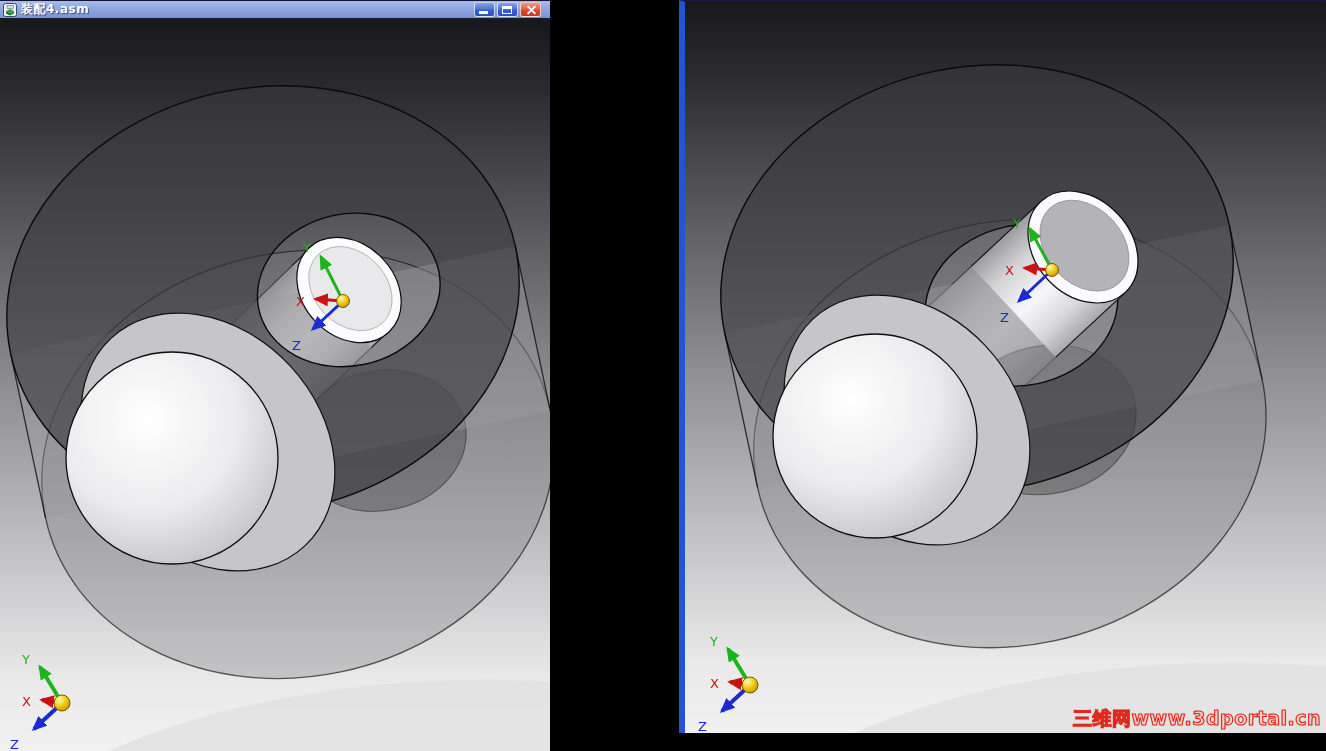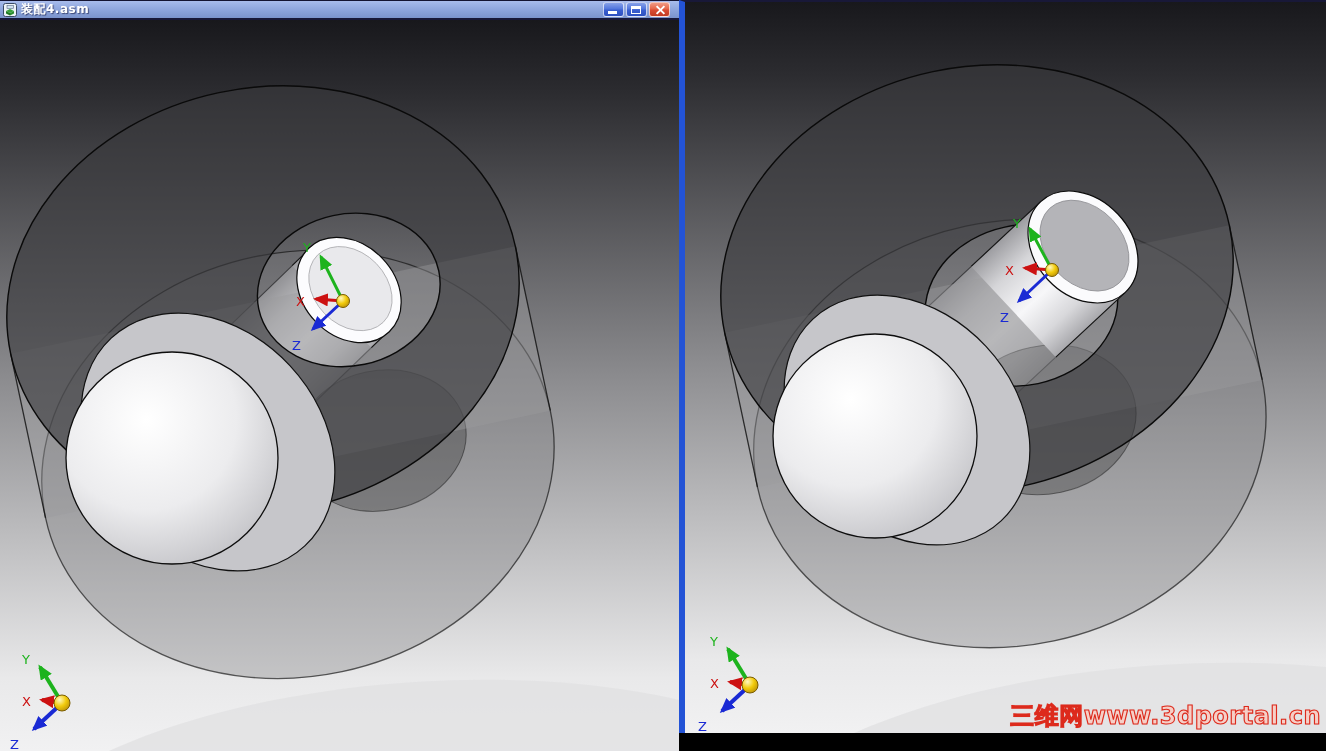--- a/index.html
+++ b/index.html
@@ -1,19 +1,19 @@
 <!DOCTYPE html>
 <html><head>
 <meta charset="utf-8">
 <style>
   html,body{margin:0;padding:0;background:#000;}
   #screen{position:relative;width:1326px;height:751px;overflow:hidden;
           font-family:"DejaVu Sans","Liberation Sans",sans-serif;}
   .win{position:absolute;top:0;height:751px;}
-  #win-left{left:0;width:679px;}
+  #win-left{left:0;width:550px;}
   #win-right{left:679px;width:647px;}
   .titlebar{position:relative;height:18px;box-sizing:border-box;border-top:1px solid #141432;
             display:flex;align-items:center;padding-left:2px;overflow:hidden;white-space:nowrap;}
   .tb-active{background:linear-gradient(180deg,#3a6cf0 0%,#2e63e8 15%,#1f52d8 55%,#1240b4 100%);}
   .tb-inactive{background:linear-gradient(180deg,#a9bcec 0%,#9db3e6 20%,#8aa2da 60%,#7a93cc 100%);}
   .win-icon{width:14px;height:14px;margin:0 4px 0 1px;flex:0 0 auto;}
   .win-title{color:#fff;font-weight:bold;font-size:12px;letter-spacing:.5px;
              text-shadow:1px 1px 1px rgba(0,0,40,.55);}
   .tb-btns{position:absolute;top:1px;display:flex;gap:2px;}
   #win-left .tb-btns{right:9px;}
@@ -26,21 +26,21 @@
   .g-min{position:absolute;left:4px;bottom:2px;width:9px;height:3px;background:#fff;}
   .g-max{position:absolute;left:4px;top:3px;width:10px;height:8px;box-sizing:border-box;
          border:1px solid #fff;border-top-width:3px;}
   .g-x{position:absolute;left:50%;top:50%;width:11px;height:11px;transform:translate(-50%,-50%);}
   .g-x::before,.g-x::after{content:"";position:absolute;left:5px;top:0;width:2px;height:11px;background:#fff;}
   .g-x::before{transform:rotate(45deg);}
   .g-x::after{transform:rotate(-45deg);}
   .vp-wrap{position:relative;height:731px;border-top:2px solid #181838;overflow:hidden;}
   #win-right .vp-wrap{border-left:6px solid #2353d6;box-shadow:inset 1px 0 0 rgba(150,180,255,.85);}
   .vp-wrap svg{display:block;}
-  #watermark{position:absolute;right:5px;bottom:1px;font-size:24px;font-weight:bold;
+  #watermark{position:absolute;right:5px;bottom:1px;font-size:19px;font-weight:bold;
              color:#f6cfc7;-webkit-text-stroke:1.1px #dd2a1c;
              text-shadow:0 0 1px rgba(221,42,28,.7);letter-spacing:.5px;}
   text.axl{font-family:"DejaVu Sans","Liberation Sans",sans-serif;font-size:13px;}
 </style>
 </head>
 <body>
 
 <div id="screen">
 
   <div class="win" id="win-left">

